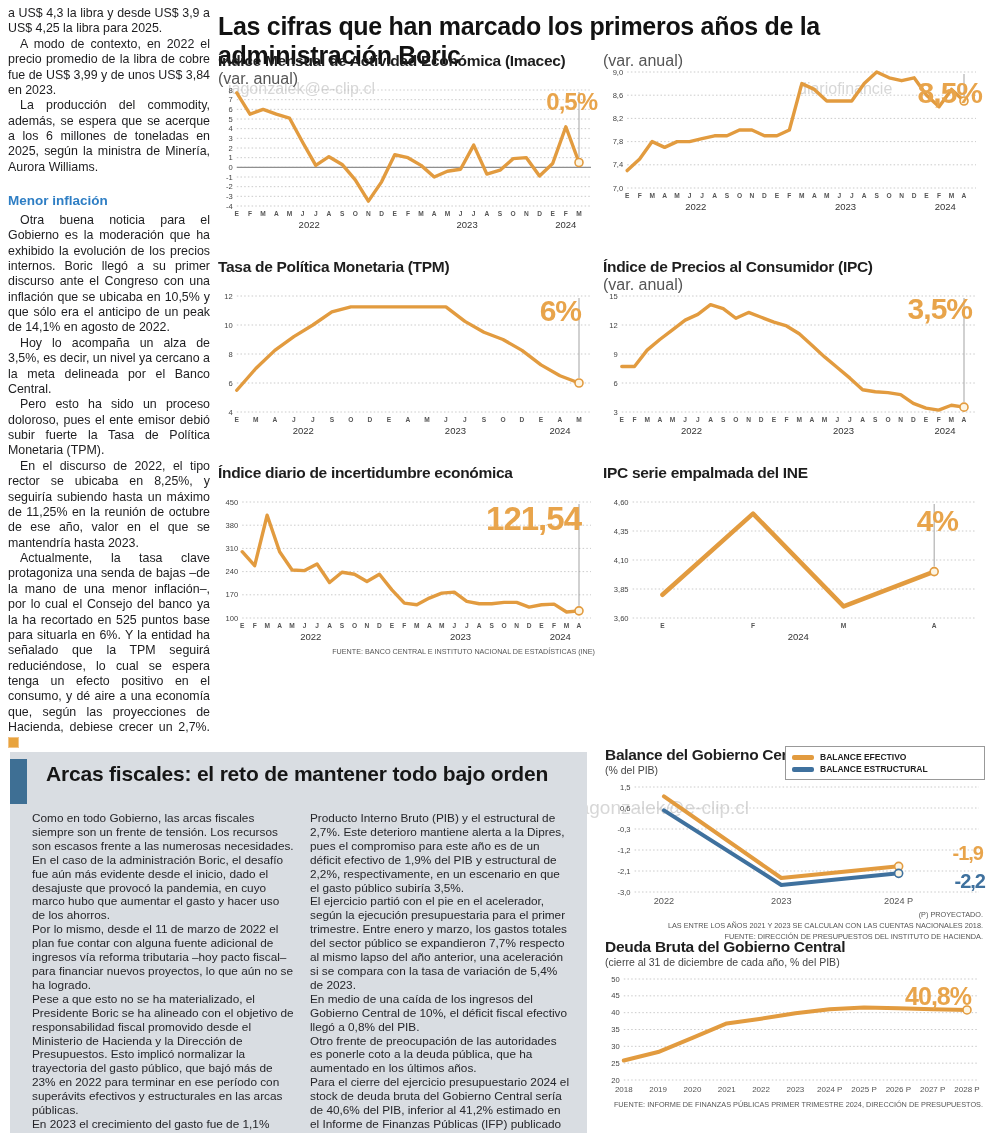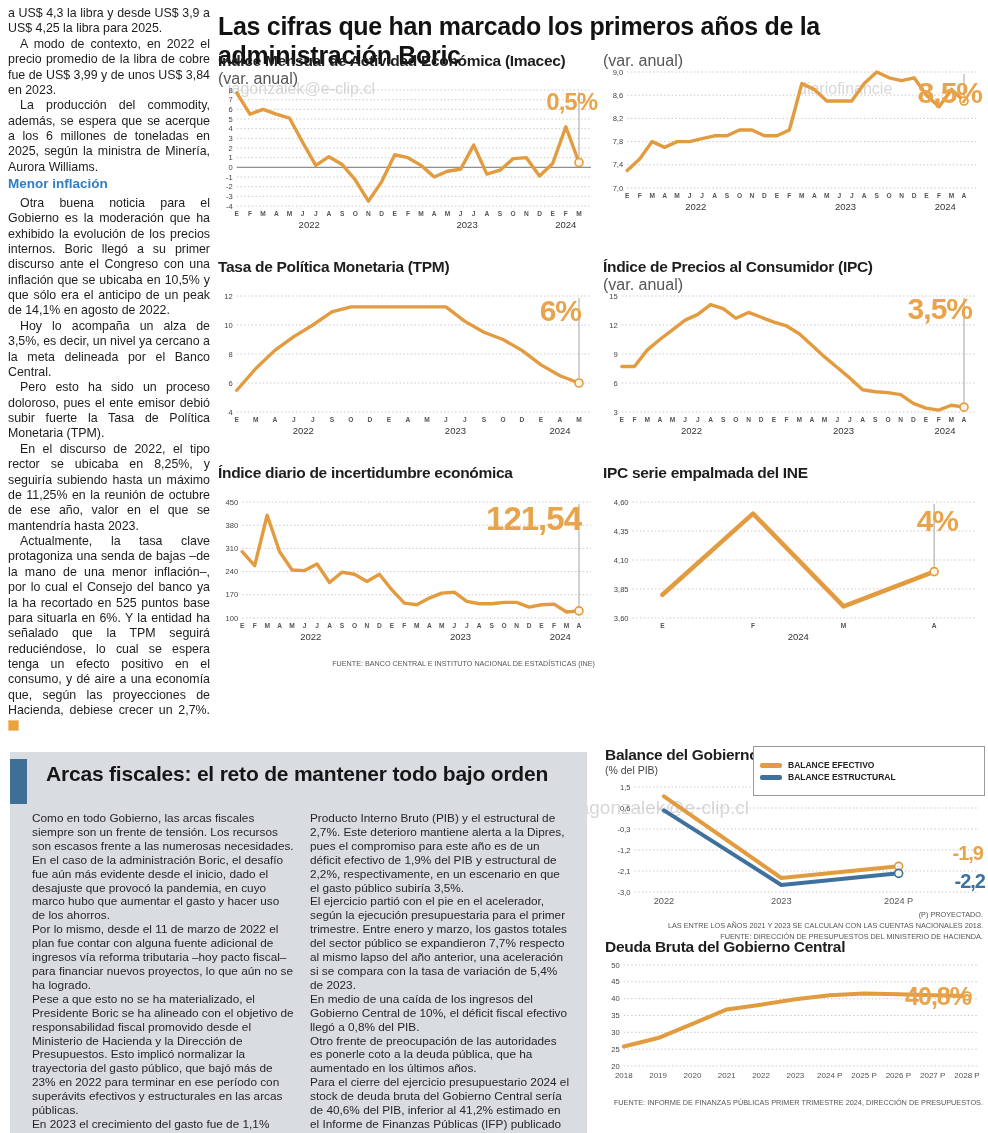--- a/index.html
+++ b/index.html
@@ -4,47 +4,47 @@
 <style>
   html,body{margin:0;padding:0;}
   body{
     width:988px;height:1133px;position:relative;background:#fff;
     font-family:"Liberation Sans",sans-serif;overflow:hidden;color:#1c1c1c;
   }
   
   .left-col{position:absolute;left:8px;top:6px;width:202px;font-size:12.4px;line-height:1.24;text-align:justify;color:#1d1d1f;}
   .left-col p{margin:0;text-indent:12px;}
   .left-col p.np{text-indent:0;}
-  .left-col h4{color:#2e7ec4;font-size:13.5px;margin:1px 0 3px;text-align:left;}
+  .left-col h4{color:#2e7ec4;font-size:13.5px;margin:18px 0 3px;text-align:left;}
   .eoa{display:inline-block;width:9px;height:9px;background:#e8a33d;border:1px solid #f2c488;vertical-align:-1px;}
   
   .main-title{position:absolute;left:218px;top:12px;width:766px;margin:0;font-size:25px;font-weight:bold;color:#121212;letter-spacing:-0.3px;}
   
   .charts-grid{position:absolute;left:218px;top:52px;width:770px;display:grid;grid-template-columns:385px 385px;grid-auto-rows:206px;}
   .chart-card{position:relative;}
   .chart-card h3{margin:0;font-size:15.5px;font-weight:bold;color:#1e1e1e;letter-spacing:-0.3px;white-space:nowrap;}
   .chart-card .subtitle{font-size:16px;color:#555;height:13px;}
   .chart-card .plot{width:377px;height:148px;}
   .big-value{position:absolute;color:#E8A44B;font-weight:bold;letter-spacing:-1px;}
-  .source{font-size:7.2px;color:#555;text-align:right;margin-top:16px;width:377px;}
+  .source{font-size:7.2px;color:#555;text-align:right;margin-top:4px;width:377px;}
   
   .wm{position:absolute;color:rgba(175,175,175,0.5);font-size:16px;white-space:nowrap;pointer-events:none;}
   
   .fiscal-panel{position:absolute;left:10px;top:752px;width:577px;height:406px;background:#d9dde2;}
   .accent-bar{position:absolute;left:0;top:7px;width:17px;height:45px;background:#3e6f94;}
   .fiscal-panel h2{position:absolute;left:36px;top:10px;margin:0;font-size:21px;font-weight:bold;color:#161616;letter-spacing:-0.2px;}
   .fiscal-cols{position:absolute;left:22px;top:60px;width:540px;display:flex;gap:16px;font-size:11.8px;line-height:1.18;color:#26262a;}
   .fcol{width:262px;}
   .fcol p{margin:0;}
   
   .balance-card{position:absolute;left:605px;top:746px;width:380px;}
   .balance-card h3,.deuda-card h3{margin:0;font-size:15.5px;font-weight:bold;color:#1e1e1e;letter-spacing:-0.3px;}
   .balance-card .subtitle,.deuda-card .subtitle{font-size:10.5px;color:#444;height:14px;}
   .balance-card .plot{width:378px;height:128px;margin-top:2px;}
-  .legend{position:absolute;right:0;top:0;width:232px;border:1px solid #999;background:#fff;padding:12px 6px;box-sizing:border-box;}
+  .legend{position:absolute;right:0;top:0;width:200px;border:1px solid #999;background:#fff;padding:4px 6px;box-sizing:border-box;}
   .legend-row{display:flex;align-items:center;gap:6px;height:12px;}
   .legend .sw{display:inline-block;width:22px;height:5px;border-radius:2px;}
   .legend .lab{font-size:8.5px;font-weight:bold;color:#222;}
   .endlab{position:absolute;font-size:20px;font-weight:bold;letter-spacing:-1px;}
   .footnotes{width:378px;text-align:right;font-size:7.3px;color:#555;line-height:1.5;margin-top:2px;}
   .deuda-card{position:absolute;left:605px;top:938px;width:380px;}
   .deuda-card .plot{width:378px;height:124px;margin-top:2px;}
   .deuda-card .source{width:378px;font-size:7.3px;}
 </style>
 </head>
@@ -414,26 +414,27 @@
         <polyline points="58.94,16.33333333333333 176.29999999999998,98 293.65999999999997,86.33333333333333" fill="none" stroke="#E29B3F" stroke-width="4" stroke-linejoin="round" stroke-linecap="round"></polyline>
         <polyline points="58.94,30.333333333333332 176.29999999999998,105 293.65999999999997,93.33333333333334" fill="none" stroke="#3F719E" stroke-width="4" stroke-linejoin="round" stroke-linecap="round"></polyline>
         <circle cx="293.65999999999997" cy="86.33333333333333" r="4" fill="#fdf5e3" stroke="#E29B3F" stroke-width="1.6"></circle>
         <circle cx="293.65999999999997" cy="93.33333333333334" r="4" fill="#fdf5e3" stroke="#3F719E" stroke-width="1.6"></circle>
       </svg></div>
   <div class="endlab" style="top:96px;right:2px;color:#E8A44B;">-1,9</div>
   <div class="endlab" style="top:124px;right:0px;color:#3F719E;">-2,2</div>
   <div class="footnotes">
     <div>(P) PROYECTADO.</div>
     <div>LAS ENTRE LOS AÑOS 2021 Y 2023 SE CALCULAN CON LAS CUENTAS NACIONALES 2018.</div>
-    <div>FUENTE: DIRECCIÓN DE PRESUPUESTOS DEL MINISTERIO DE HACIENDA.</div>
+    <div>FUENTE: DIRECCIÓN DE PRESUPUESTOS DEL INSTITUTO DE HACIENDA.</div>
   </div>
 </div>
 
 <div class="deuda-card">
   <h3>Deuda Bruta del Gobierno Central</h3>
+  <div class="subtitle">(cierre al 31 de diciembre de cada año, % del PIB)</div>
   <div class="plot"><svg width="378" height="124" viewBox="0 0 378 124">
         <line x1="18.8" y1="7" x2="374" y2="7" stroke="#b5b5b5" stroke-width="0.7" stroke-dasharray="1.5,2.2"></line>
         <text x="14.8" y="9.6" text-anchor="end" font-size="7.6" fill="#444">50</text>
         <line x1="18.8" y1="23.833333333333332" x2="374" y2="23.833333333333332" stroke="#b5b5b5" stroke-width="0.7" stroke-dasharray="1.5,2.2"></line>
         <text x="14.8" y="26.433333333333334" text-anchor="end" font-size="7.6" fill="#444">45</text>
         <line x1="18.8" y1="40.666666666666664" x2="374" y2="40.666666666666664" stroke="#b5b5b5" stroke-width="0.7" stroke-dasharray="1.5,2.2"></line>
         <text x="14.8" y="43.266666666666666" text-anchor="end" font-size="7.6" fill="#444">40</text>
         <line x1="18.8" y1="57.5" x2="374" y2="57.5" stroke="#b5b5b5" stroke-width="0.7" stroke-dasharray="1.5,2.2"></line>
         <text x="14.8" y="60.1" text-anchor="end" font-size="7.6" fill="#444">35</text>
         <line x1="18.8" y1="74.33333333333333" x2="374" y2="74.33333333333333" stroke="#b5b5b5" stroke-width="0.7" stroke-dasharray="1.5,2.2"></line>

